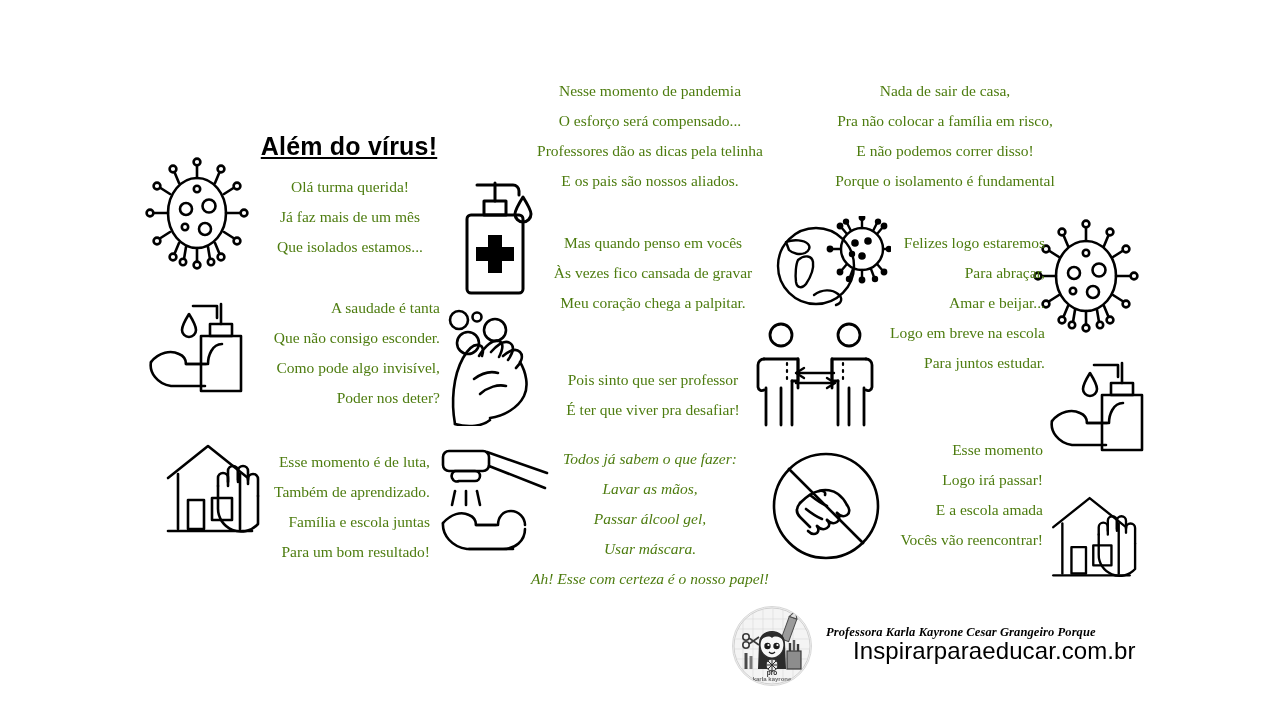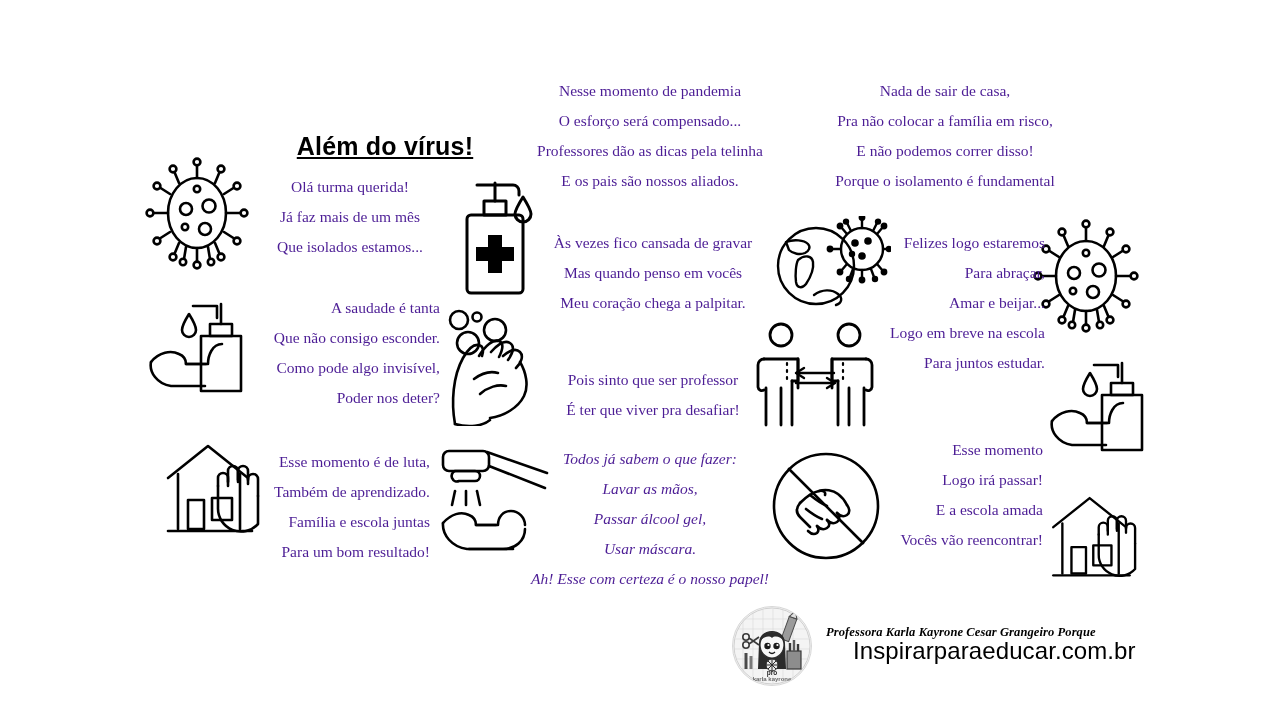--- a/index.html
+++ b/index.html
@@ -13,36 +13,35 @@
     position:relative;
   }
   .stage{position:relative;width:1280px;height:720px;}
   .abs{position:absolute;}
 
   
   .poem{
     font-family:"Liberation Serif","DejaVu Serif",serif;
     font-size:15.5px;
     line-height:30px;
-    color:#4c1d95;
+    color:#4d7c0f;
     white-space:nowrap;
   }
   .poem .ln{display:block;}
   .c-center .ln{text-align:center;}
   .c-right .ln{text-align:right;}
 
   .title{
     font-family:"Liberation Sans","DejaVu Sans",sans-serif;
     font-size:25px;
     font-weight:bold;
     text-decoration:underline;
     text-align:center;
     white-space:nowrap;
     letter-spacing:.2px;
-    margin-left:36px;
   }
 
   
   .footer-name{
     font-family:"Liberation Serif","DejaVu Serif",serif;
     font-weight:bold;
     font-style:italic;
     font-size:12.5px;
     letter-spacing:.1px;
     white-space:nowrap;
@@ -216,22 +215,22 @@
   </div>
 
   <div class="abs poem c-center" style="left:500px;top:76px;width:300px;">
     <span class="ln">Nesse momento de pandemia</span>
     <span class="ln">O esforço será compensado...</span>
     <span class="ln">Professores dão as dicas pela telinha</span>
     <span class="ln">E os pais são nossos aliados.</span>
   </div>
 
   <div class="abs poem c-center" style="left:528px;top:228px;width:250px;">
+    <span class="ln">Mas quando penso em vocês</span>
     <span class="ln">Às vezes fico cansada de gravar</span>
-    <span class="ln">Mas quando penso em vocês</span>
     <span class="ln">Meu coração chega a palpitar.</span>
   </div>
 
   <div class="abs poem c-center" style="left:548px;top:365px;width:210px;">
     <span class="ln">Pois sinto que ser professor</span>
     <span class="ln">É ter que viver pra desafiar!</span>
   </div>
 
   <div class="abs poem c-center" style="left:480px;top:444px;width:340px;font-style:italic;">
     <span class="ln">Todos já sabem o que fazer:</span>

